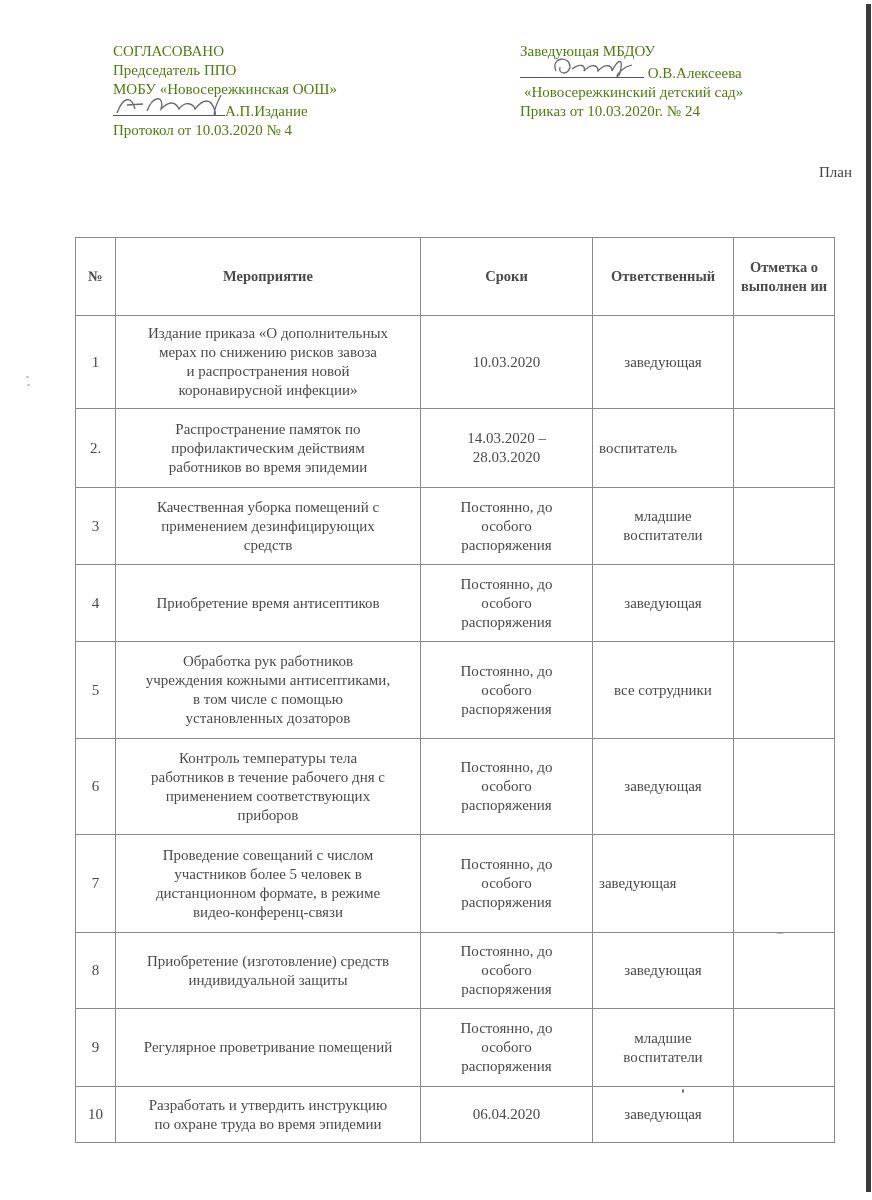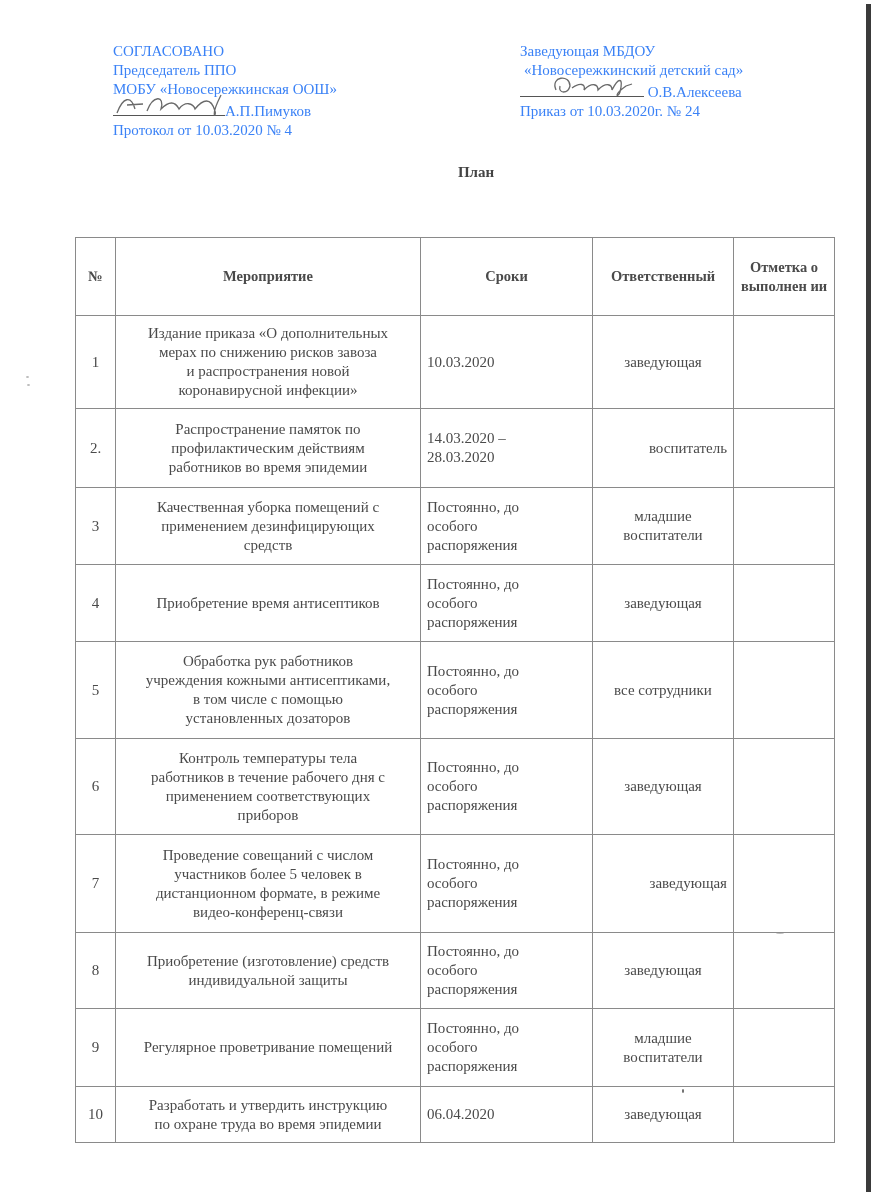--- a/index.html
+++ b/index.html
@@ -1,69 +1,69 @@
 <!DOCTYPE html>
 <html><head>
 <meta charset="utf-8">
 <style>
   html, body { margin: 0; padding: 0; }
   body {
     width: 872px; height: 1200px; background: #ffffff; position: relative; overflow: hidden;
     font-family: "Liberation Serif", "DejaVu Serif", serif; color: #4a4a4a;
   }
   .edge-bar { position: absolute; left: 866px; top: 4px; width: 5px; height: 1188px; background: #3a3a3a; }
-  .approval { position: absolute; top: 42px; font-size: 15px; line-height: 19px; color: #3b82f6; }
+  .approval { position: absolute; top: 42px; font-size: 15px; line-height: 19px; color: #4d7c0f; }
   .approval div { white-space: nowrap; }
   .left-block { left: 113px; }
   .right-block { left: 520px; }
   .sig-line { display: inline-block; border-bottom: 1px solid #555; position: relative; vertical-align: baseline; }
   .sig-scribble { position: absolute; left: 0; top: -8px; }
-  .title-block { position: absolute; top: 163px; left: 100px; width: 752px; text-align: center; font-weight: bold; font-size: 15px; line-height: 18px; color: #444; }
+  .title-block { position: absolute; top: 163px; left: 100px; width: 752px; text-align: right; font-weight: normal; font-size: 15px; line-height: 18px; color: #444; }
   table.plan { position: absolute; left: 75px; top: 237px; border-collapse: collapse; table-layout: fixed; width: 759px; font-size: 15px; line-height: 19px; color: #4a4a4a; }
   table.plan th, table.plan td { border: 1px solid #8a8a8a; padding: 0 6px; vertical-align: middle; }
   table.plan th { font-weight: bold; text-align: center; color: #4a4a4a; font-size: 14.5px; }
   td.num { text-align: center; padding: 0 2px; }
   td.evt { text-align: center; }
   td.evt.centered { }
-  td.term { text-align: left; margin-left: 28px; }
+  td.term { text-align: center; margin-left: 28px; }
   td.resp { text-align: center; }
-  td.resp.lefty { text-align: right; }
+  td.resp.lefty { text-align: left; }
   td.mark { }
   .multiline { white-space: pre-line; }
   .speck { position: absolute; background: #bbb; border-radius: 50%; }
 </style>
 </head>
 <body>
 
 <div class="edge-bar"></div>
 
 <div class="approval left-block">
   <div>СОГЛАСОВАНО</div>
   <div>Председатель ППО</div>
   <div>МОБУ «Новосережкинская ООШ»</div>
   <div>
     <span class="sig-line" style="width:112px;height:16px;">
       <svg class="sig-scribble" width="120" height="28" viewBox="0 0 120 28">
         <path d="M4 22 C 10 6, 18 4, 22 18 M 14 14 L 30 13 M 34 20 C 40 4, 52 4, 48 18 C 56 10, 62 10, 66 18 C 72 10, 80 12, 82 18 C 90 8, 98 6, 102 20 C 104 26, 96 28, 108 4" stroke="#6a6a6a" stroke-width="1.3" fill="none"></path>
       </svg>
-    </span><span>А.П.Пимуков</span>
+    </span><span>А.П.Издание</span>
   </div>
   <div>Протокол от 10.03.2020  № 4</div>
 </div>
 
 <div class="approval right-block">
   <div>Заведующая МБДОУ</div>
-  <div style="padding-left:4px;">«Новосережкинский детский сад»</div>
   <div>
     <span class="sig-line" style="width:124px;height:16px;">
       <svg class="sig-scribble" width="124" height="28" viewBox="0 0 124 28">
         <path d="M36 18 C 30 4, 50 2, 50 14 C 48 22, 38 22, 40 14 M 52 16 C 60 10, 66 12, 64 18 C 72 10, 78 12, 78 18 C 86 10, 92 12, 92 18 C 98 6, 104 4, 100 20 C 98 26, 92 24, 106 14 L 112 12" stroke="#6a6a6a" stroke-width="1.3" fill="none"></path>
       </svg>
     </span>&nbsp;<span>О.В.Алексеева</span>
   </div>
+  <div style="padding-left:4px;">«Новосережкинский детский сад»</div>
   <div>Приказ от 10.03.2020г. № 24</div>
 </div>
 
 <div class="title-block">
   <div>План</div>
 </div>
 
 <table class="plan">
   <colgroup>
     <col style="width:40px">

